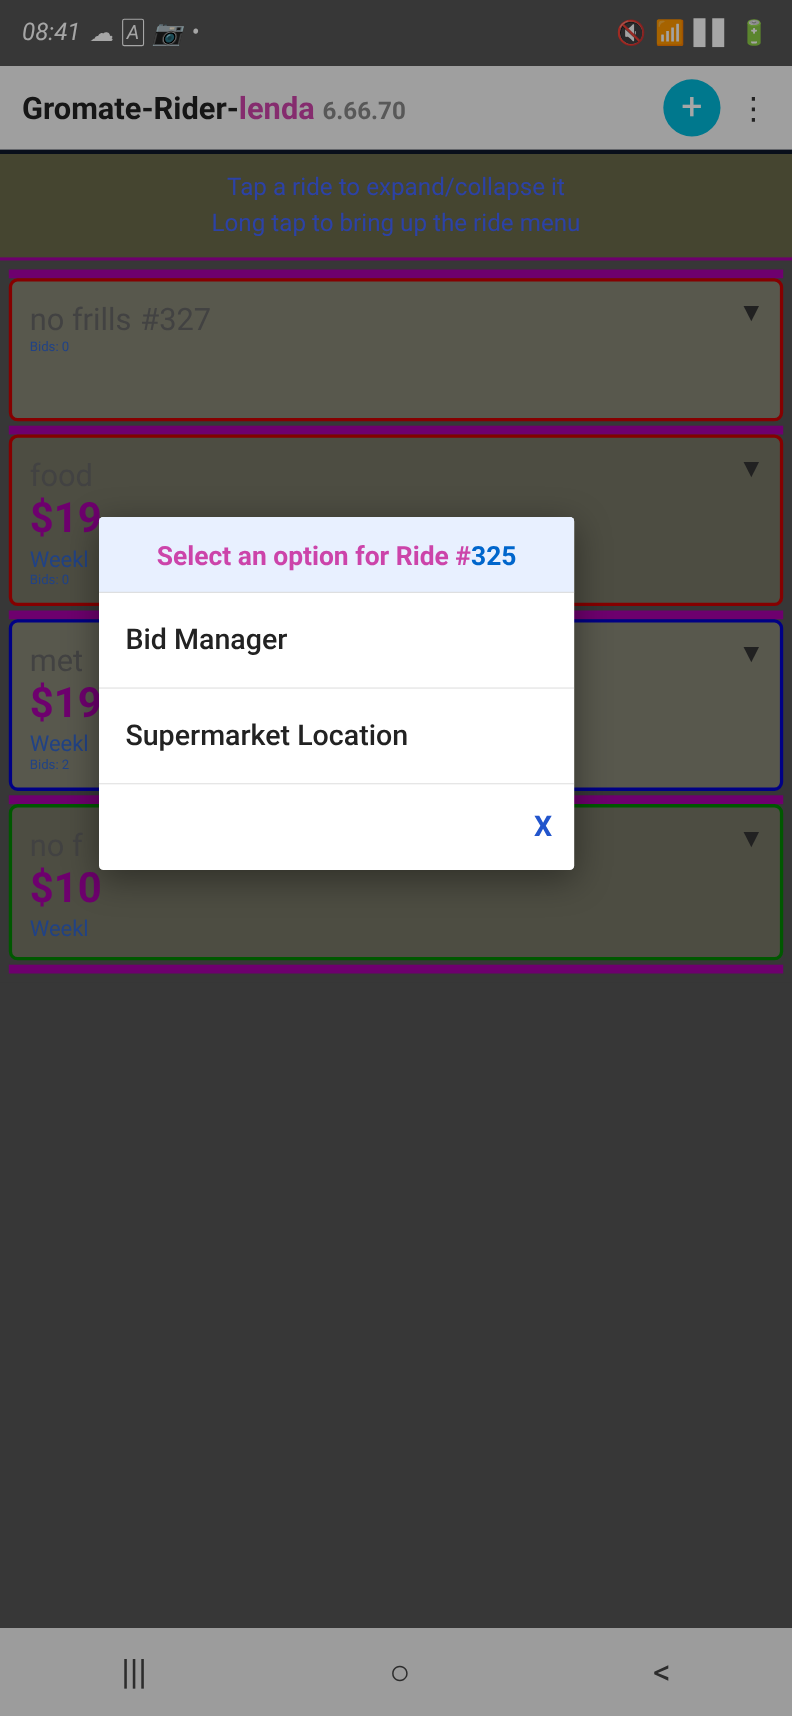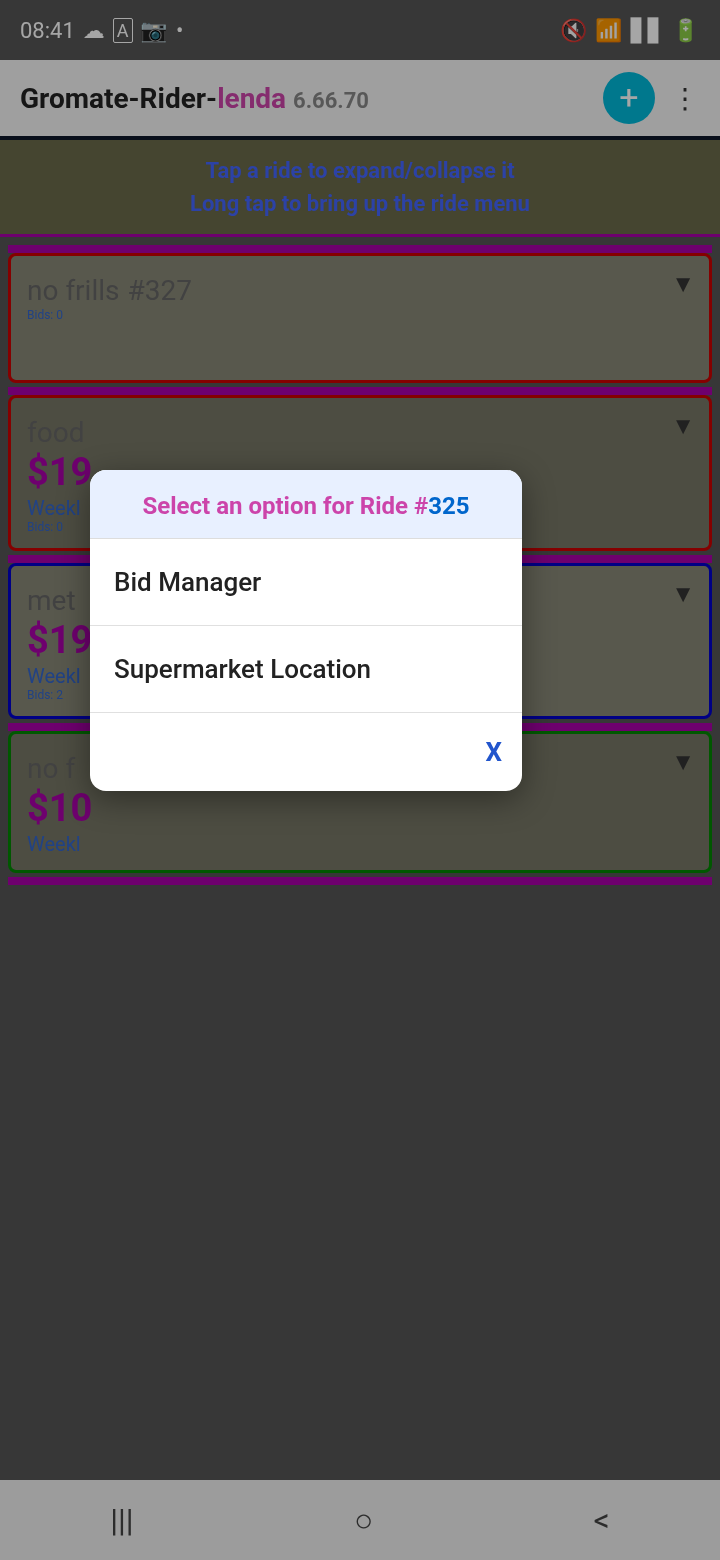--- a/index.html
+++ b/index.html
@@ -18,21 +18,21 @@
       width: 720px;
       height: 60px;
       background: #555;
       display: flex;
       align-items: center;
       justify-content: space-between;
       padding: 0 20px;
       color: white;
       font-size: 22px;
     }
-    .status-left { display: flex; align-items: flex-start; gap: 8px; }
+    .status-left { display: flex; align-items: flex-start; gap: 8px; font-style: italic; }
     .status-right { display: flex; align-items: center; gap: 8px; }
 
     
     .app-header {
       width: 720px;
       height: 80px;
       background: #f5f5f5;
       display: flex;
       align-items: center;
       justify-content: space-between;
@@ -62,21 +62,21 @@
       width: 720px;
       background: #6a6a4a;
       padding: 14px 20px;
       text-align: center;
       border-bottom: 3px solid #aa00aa;
     }
     .info-banner p {
       color: #4466ff;
       font-size: 22px;
       line-height: 1.5;
-      font-weight: 700;
+      font-weight: 400;
     }
 
     
     .bg-content {
       width: 720px;
       background: #555;
       padding: 8px 8px;
       display: flex;
       flex-direction: column;
       gap: 0;
@@ -145,21 +145,21 @@
       z-index: 10;
     }
 
     
     .modal {
       position: absolute;
       top: 470px;
       left: 90px;
       width: 432px;
       background: white;
-      border-radius: 16px;
+      border-radius: 4px;
       z-index: 20;
       overflow: hidden;
       box-shadow: 0 8px 32px rgba(0,0,0,0.4);
     }
     .modal-header {
       background: #e8f0ff;
       padding: 22px 20px 18px;
       text-align: center;
       border-bottom: 1px solid #ddd;
     }

